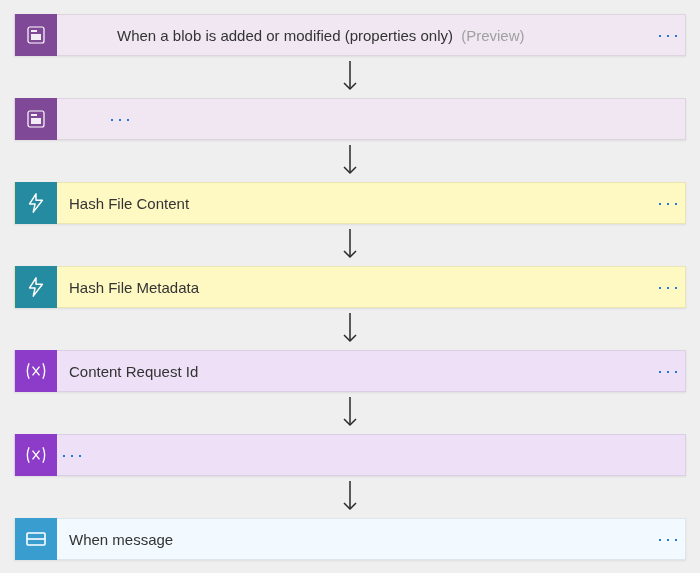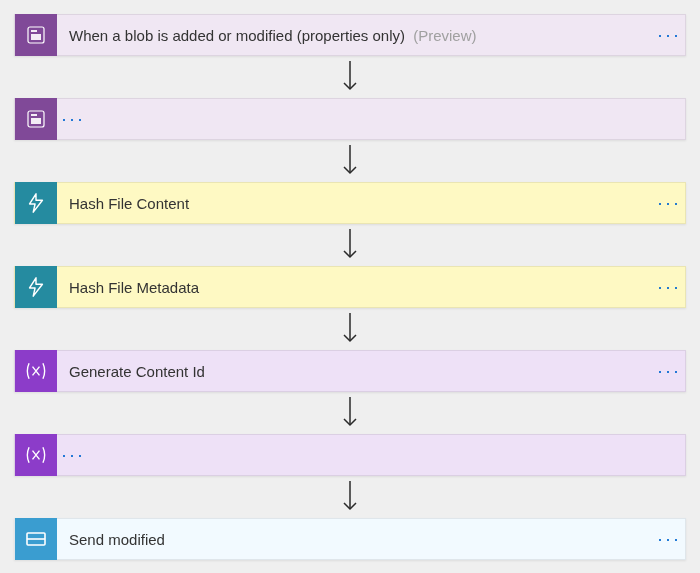--- a/index.html
+++ b/index.html
@@ -55,21 +55,21 @@
       align-items: center;
     }
     .arrow-wrap svg {
       stroke: #2a2a2a;
       stroke-width: 1.5;
       fill: none;
     }
 
     
     .blob-purple { background: #804998; }
-    .body-purple-light { background: #f0e7f3; }
+    .body-purple-light { background: #f0e7f3; gap: 48px; }
     .teal { background: #258ba0; }
     .body-teal-light { background: #fef9c3; }
     .violet { background: #8c3cc9; }
     .body-violet-light { background: #eee1f7; }
     .azure { background: #3a9dd0; }
     .body-azure-light { background: #f2faff; }
 
     .icon-box svg { display:block; }
   </style>
 </head>
@@ -140,21 +140,21 @@
       </svg>
     </div>
     <div class="step body-violet-light">
       <div class="icon-box violet">
         <svg width="26" height="22" viewBox="0 0 30 24">
           <path d="M7 3 Q3 12 7 21" fill="none" stroke="#fff" stroke-width="1.6"></path>
           <path d="M23 3 Q27 12 23 21" fill="none" stroke="#fff" stroke-width="1.6"></path>
           <path d="M11 7 L19 17 M19 7 L11 17" stroke="#fff" stroke-width="1.6"></path>
         </svg>
       </div>
-      <div class="label">Generate Content Id </div>
+      <div class="label">Content Request Id </div>
       <div class="menu">···</div>
     </div>
     <div class="arrow-wrap">
       <svg width="20" height="36" viewBox="0 0 20 36">
         <line x1="10" y1="2" x2="10" y2="30"></line>
         <polyline points="4,24 10,30 16,24"></polyline>
       </svg>
     </div>
     <div class="step body-violet-light">
       <div class="icon-box violet">
@@ -172,16 +172,16 @@
         <polyline points="4,24 10,30 16,24"></polyline>
       </svg>
     </div>
     <div class="step body-azure-light">
       <div class="icon-box azure">
         <svg width="24" height="24" viewBox="0 0 24 24">
           <rect x="3" y="6" width="18" height="12" rx="1" fill="none" stroke="#fff" stroke-width="1.6"></rect>
           <line x1="3" y1="12" x2="21" y2="12" stroke="#fff" stroke-width="1.6"></line>
         </svg>
       </div>
-      <div class="label">Send modified </div>
+      <div class="label">When message </div>
       <div class="menu">···</div>
     </div>
   </div>
 
 </body></html>

